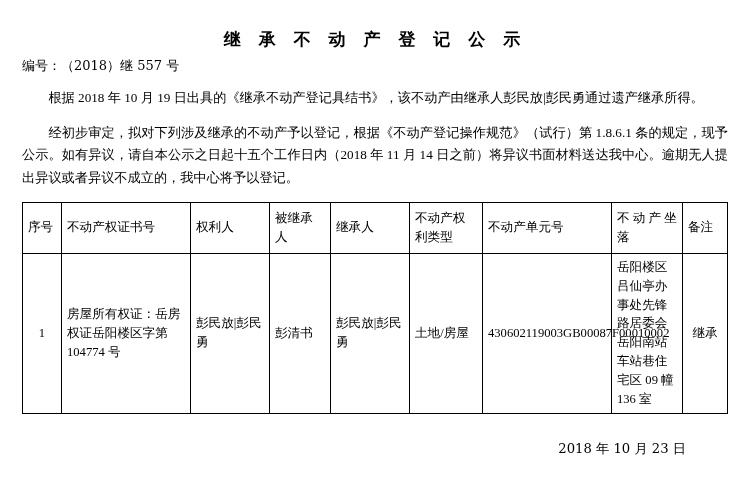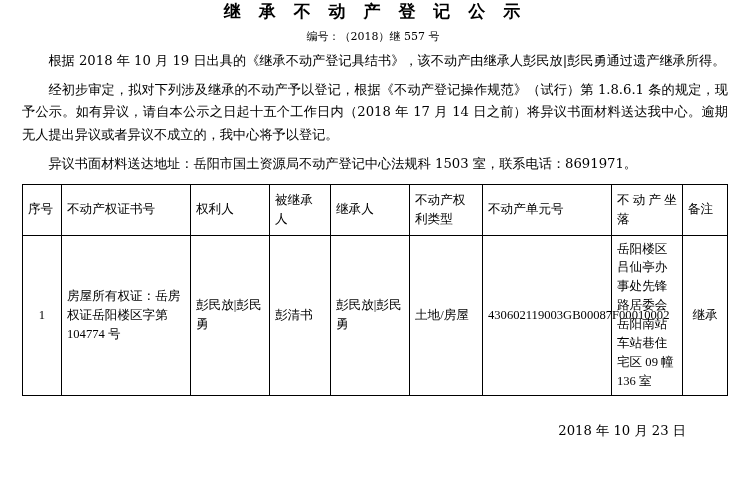--- a/index.html
+++ b/index.html
@@ -19,36 +19,38 @@
     width: 750px;
     height: 485px;
     box-sizing: border-box;
     padding: 0 22px;
   }
   .doc-title {
     text-align: center;
     font-size: 17px;
     font-weight: bold;
     letter-spacing: 6px;
+    margin-top: 28px;
     margin-bottom: 4px;
   }
   .doc-number {
-    text-align: center;
-    font-size: 11px;
+    text-align: left;
+    font-size: 13px;
     margin-top: 6px;
     margin-bottom: 4px;
     padding-right: 4px;
   }
   .para {
     font-size: 13.2px;
     line-height: 1.72;
     text-align: justify;
     text-justify: inter-ideograph;
-    margin: 6px 0;
+    margin: 12px 0;
     text-indent: 2em;
+    font-family: Liberation Serif, serif;
   }
   table.main {
     width: 100%;
     border-collapse: collapse;
     margin-top: 8px;
     table-layout: fixed;
     font-family: Liberation Serif, serif;
   }
   table.main td, table.main th {
     border: 1px solid #000000;
@@ -89,22 +91,21 @@
 </head>
 <body>
 
 <div class="page">
 
   <div class="doc-title">继 承 不 动 产 登 记 公 示</div>
 
   <div class="doc-number">编号：（2018）继 557 号</div>
 
   <div class="para">根据 2018 年 10 月 19 日出具的《继承不动产登记具结书》，该不动产由继承人彭民放|彭民勇通过遗产继承所得。</div>
-  <div class="para">经初步审定，拟对下列涉及继承的不动产予以登记，根据《不动产登记操作规范》（试行）第 1.8.6.1 条的规定，现予公示。如有异议，请自本公示之日起十五个工作日内（2018 年 17 月 14 日之前）将异议书面材料送达我中心。逾期无人提出异议或者异议不成立的，我中心将予以登记。</div>
-  <div class="para">异议书面材料送达地址：岳阳市国土资源局不动产登记中心法规科 1503 室，联系电话：8691971。</div>
+  <div class="para">经初步审定，拟对下列涉及继承的不动产予以登记，根据《不动产登记操作规范》（试行）第 1.8.6.1 条的规定，现予公示。如有异议，请自本公示之日起十五个工作日内（2018 年 11 月 14 日之前）将异议书面材料送达我中心。逾期无人提出异议或者异议不成立的，我中心将予以登记。</div>
 
   <table class="main">
     <thead>
       <tr>
         <th class="h col-seq">序号</th>
         <th class="h col-cert">不动产权证书号</th>
         <th class="h col-right">权利人</th>
         <th class="h col-dec">被继承人</th>
         <th class="h col-heir">继承人</th>
         <th class="h col-type">不动产权利类型</th>

